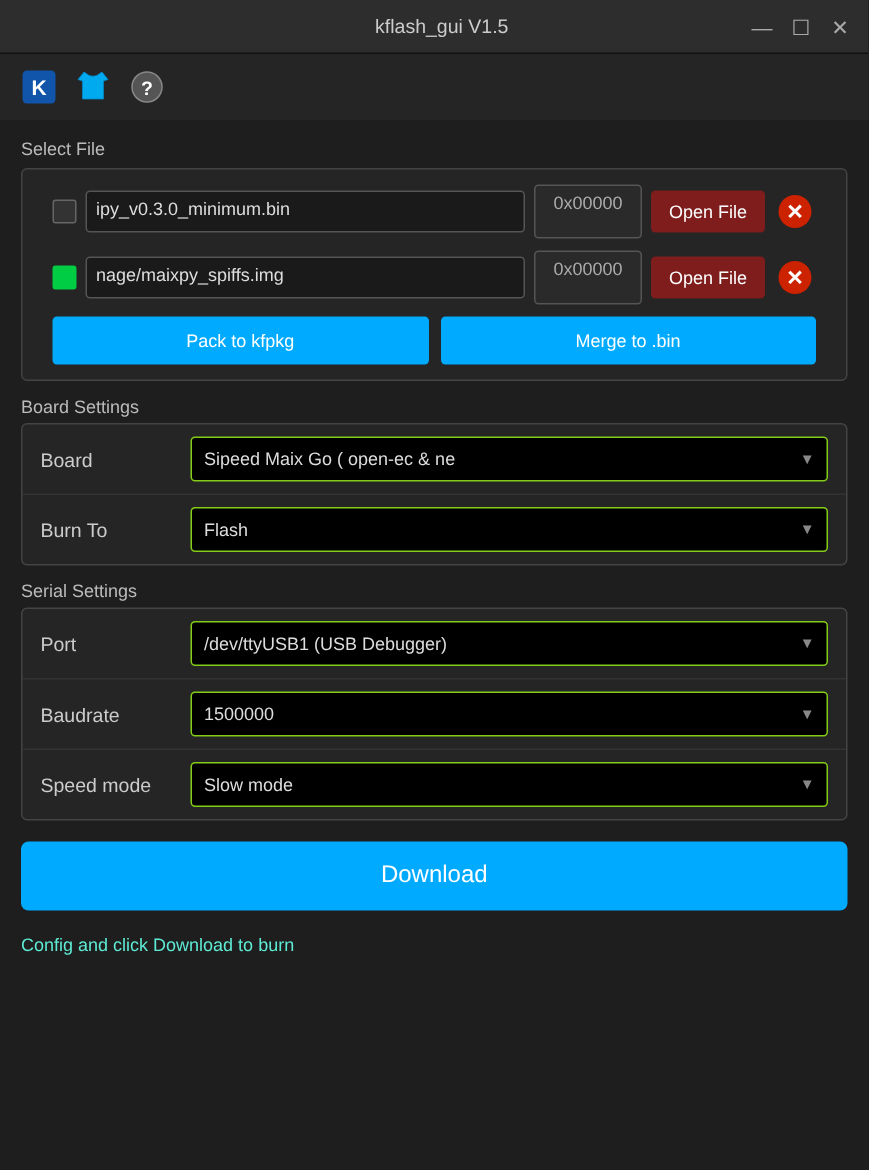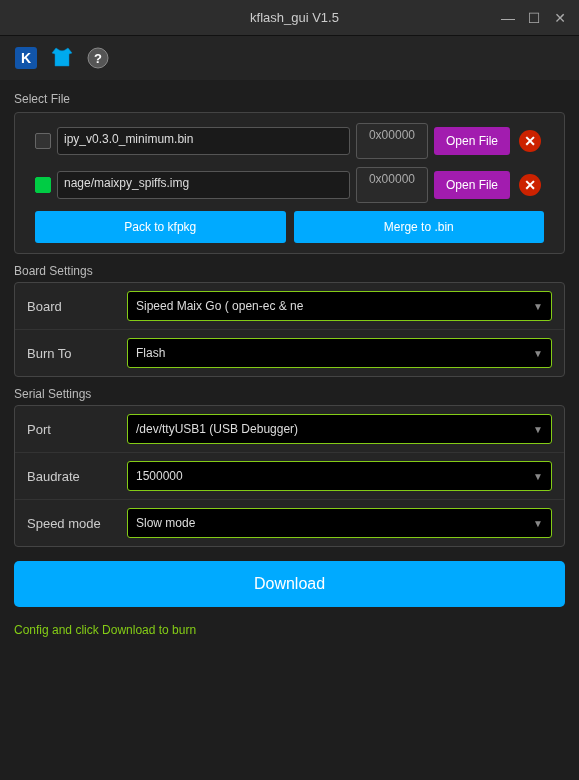--- a/index.html
+++ b/index.html
@@ -127,21 +127,21 @@
       border: 1px solid #555;
       border-radius: 3px;
       color: #aaa;
       padding: 4px 6px;
       font-size: 12px;
       height: 36px;
       text-align: center;
     }
 
     .open-file-btn {
-      background: #a21caf;
+      background: #7f1d1d;
       color: #fff;
       border: none;
       border-radius: 3px;
       padding: 0 12px;
       height: 28px;
       font-size: 12px;
       cursor: pointer;
       white-space: nowrap;
     }
 
@@ -242,21 +242,21 @@
       border: none;
       border-radius: 5px;
       font-size: 16px;
       cursor: pointer;
       margin-top: 4px;
       margin-bottom: 4px;
     }
 
     .status-bar {
       padding: 4px 14px;
-      color: #84cc16;
+      color: #5eead4;
       font-size: 12px;
     }
   </style>
 </head>
 <body>
 
 <div class="title-bar">
   <div class="title-bar-spacer"></div>
   <div class="title-bar-title">kflash_gui V1.5</div>
   <div class="title-bar-controls">

